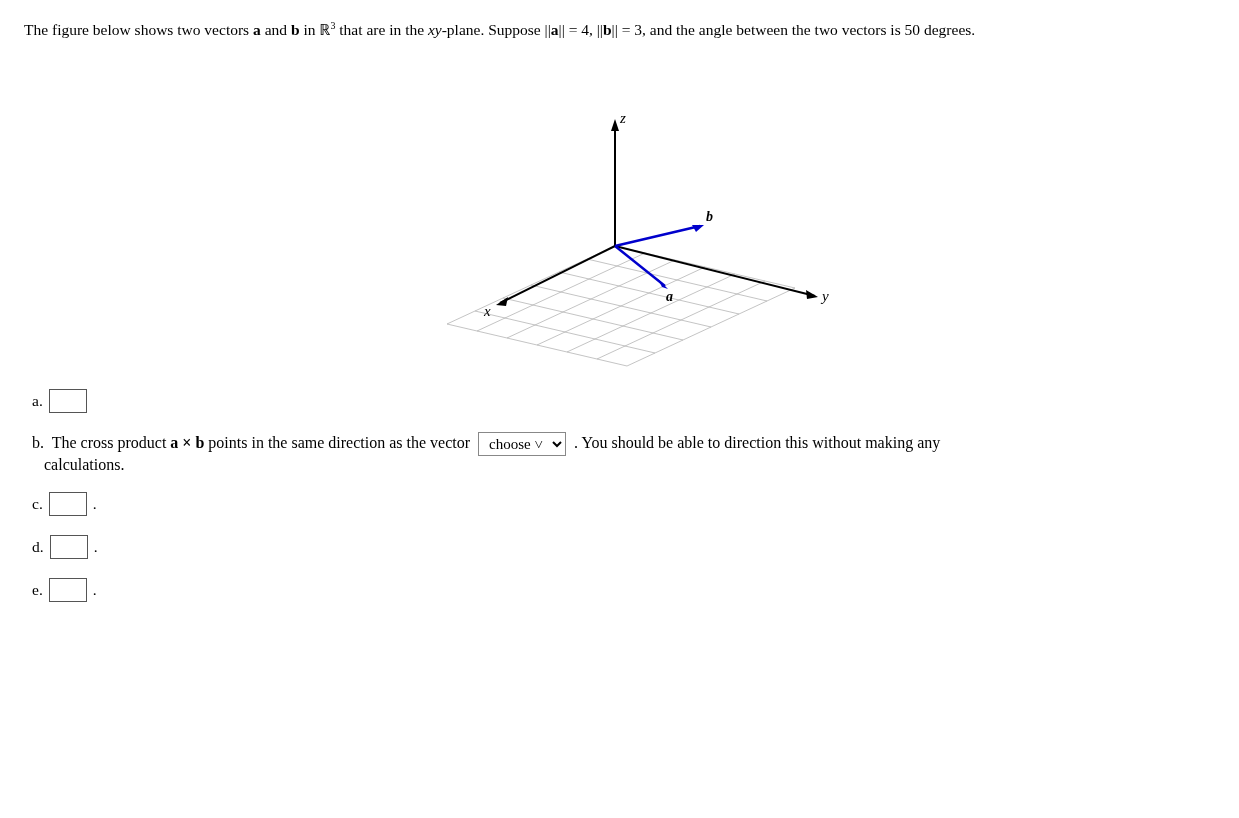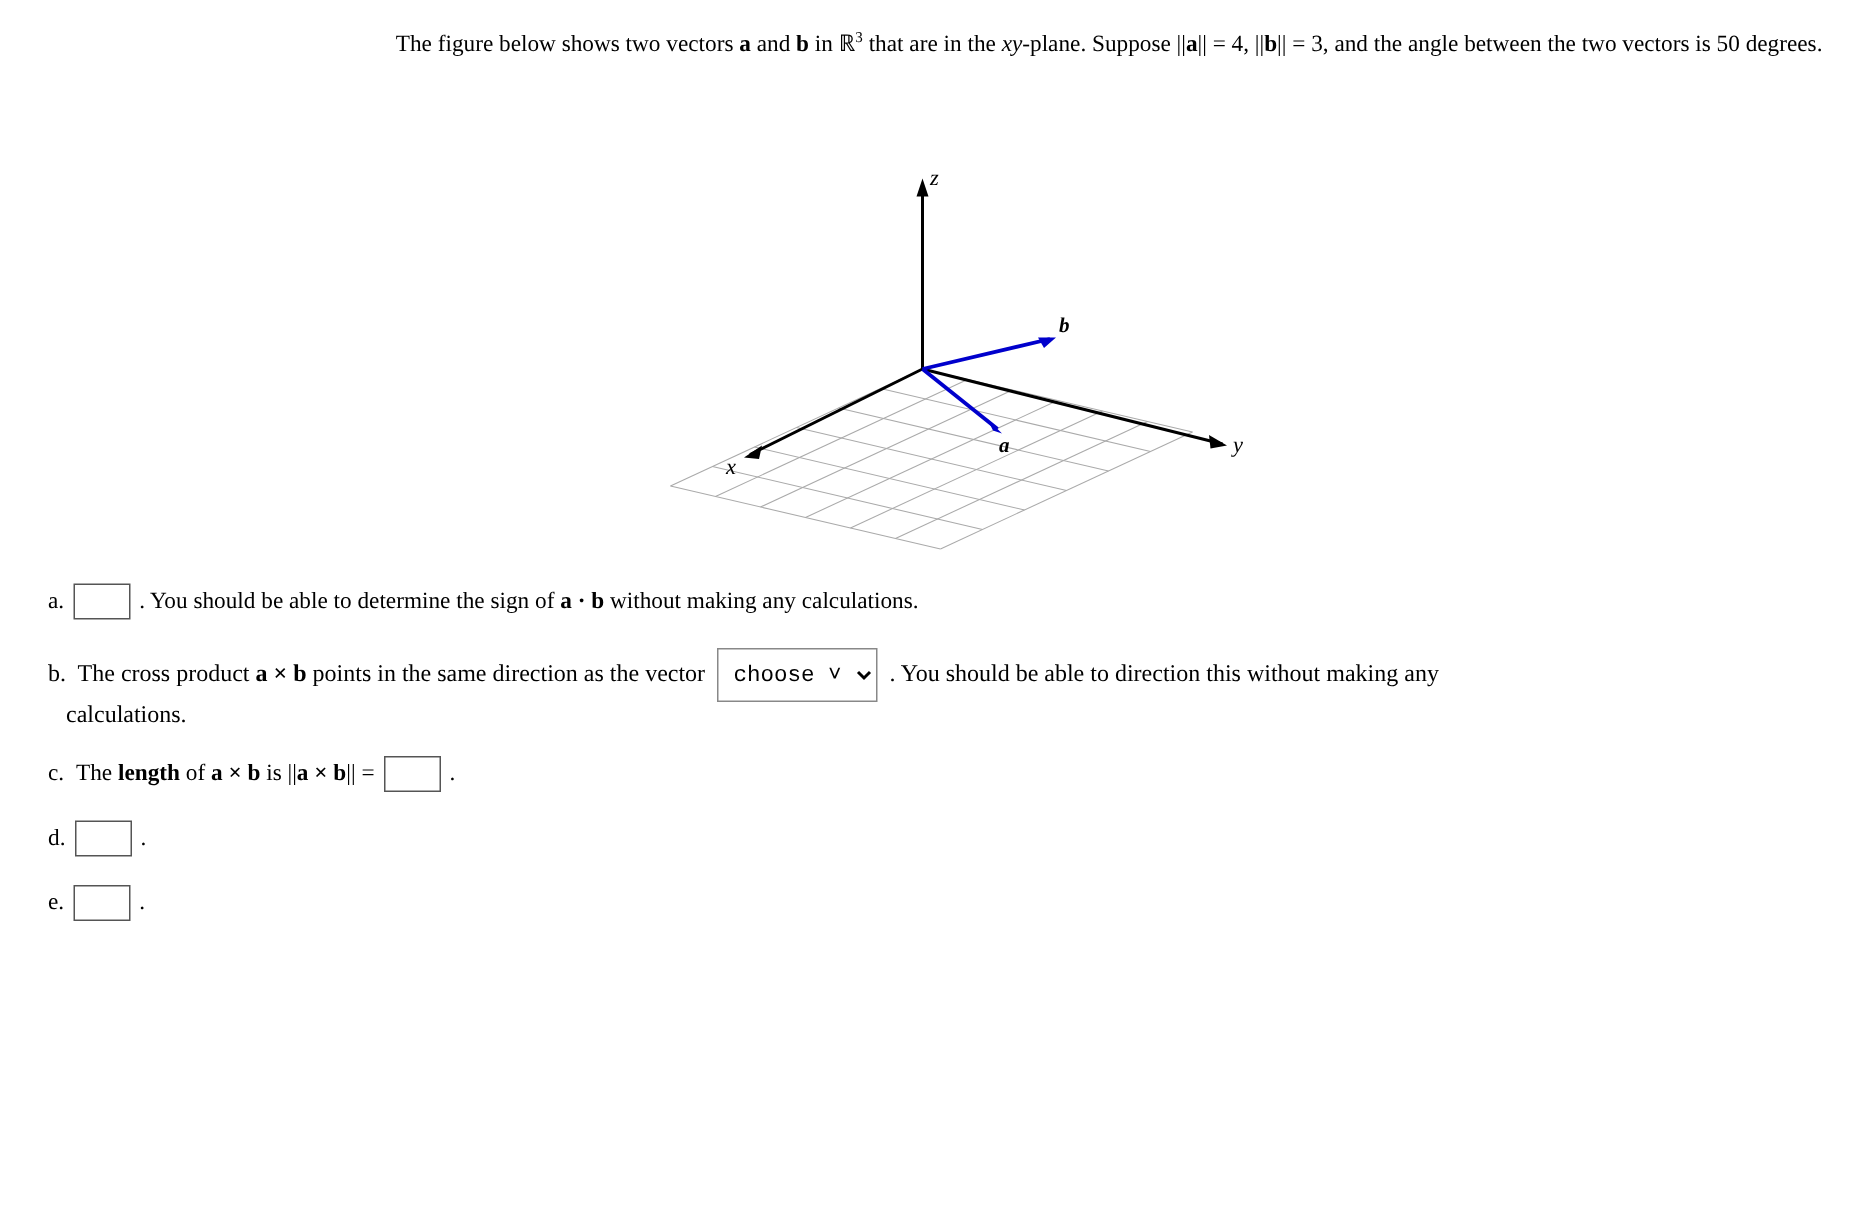--- a/index.html
+++ b/index.html
@@ -10,21 +10,20 @@
       color: #000;
       width: 1239px;
       min-height: 818px;
       padding: 18px 24px 24px 24px;
     }
     .header-text {
       font-size: 15.5px;
       line-height: 1.5;
       margin-bottom: 10px;
       max-width: 1200px;
-      text-align: right;
     }
     .header-text b { font-weight: bold; }
     sup { font-size: 10px; vertical-align: super; }
     .figure-container {
       display: flex;
       justify-content: center;
       margin: 10px 0 18px 0;
     }
     .svg-figure {
       width: 500px;
@@ -54,25 +53,25 @@
       vertical-align: middle;
       background: #fff;
       margin: 0 2px;
     }
     .choose-select {
       display: inline-block;
       vertical-align: middle;
       margin: 0 4px;
       padding: 1px 6px;
       font-size: 15px;
-      font-family: Liberation Mono, monospace;
+      font-family: Liberation Serif, serif;
       border: 1px solid #888;
       background: #fff;
       cursor: pointer;
-      height: 36px;
+      height: 24px;
     }
   </style>
 </head>
 <body>
 
 <div class="header-text">
   The figure below shows two vectors <b>a</b> and <b>b</b> in ℝ<sup>3</sup> that are in the <i>xy</i>-plane. Suppose ||<b>a</b>|| = 4, ||<b>b</b>|| = 3, and the angle between the two vectors is 50 degrees.
 </div>
 
 <div class="figure-container">
@@ -128,34 +127,32 @@
     <text x="296" y="250" font-family="Georgia,serif" font-size="14" font-style="italic" font-weight="bold" fill="#000">a</text>
 
   </svg>
 </div>
 
 <div class="questions">
 
   <div class="question-row">
     <span>a.</span>
     <input class="inline-input" type="text" value="" style="">
-    <span>. You should be able to determine the sign of <b>a · b</b> without making any calculations.</span>
   </div>
 
   <div>
     <span>b.&nbsp; The cross product <b>a × b</b> points in the same direction as the vector</span>
     <select class="choose-select"><option value="choose">choose  ˅</option><option value="z">z</option><option value="-z">-z</option><option value="x">x</option><option value="-x">-x</option><option value="y">y</option><option value="-y">-y</option></select>
     <span>. You should be able to direction this without making any</span>
     <br>
     <span>&nbsp;&nbsp;&nbsp;calculations.</span>
   </div>
 
   <div class="question-row">
     <span>c.</span>
-    <span>&nbsp;The <b>length</b> of <b>a × b</b> is ||<b>a × b</b>|| =</span>
     <input class="inline-input" type="text" value="" style="">
     <span>.</span>
   </div>
 
   <div class="question-row">
     <span>d.</span>
     <input class="inline-input" type="text" value="" style="">
     <span>.</span>
   </div>
 

